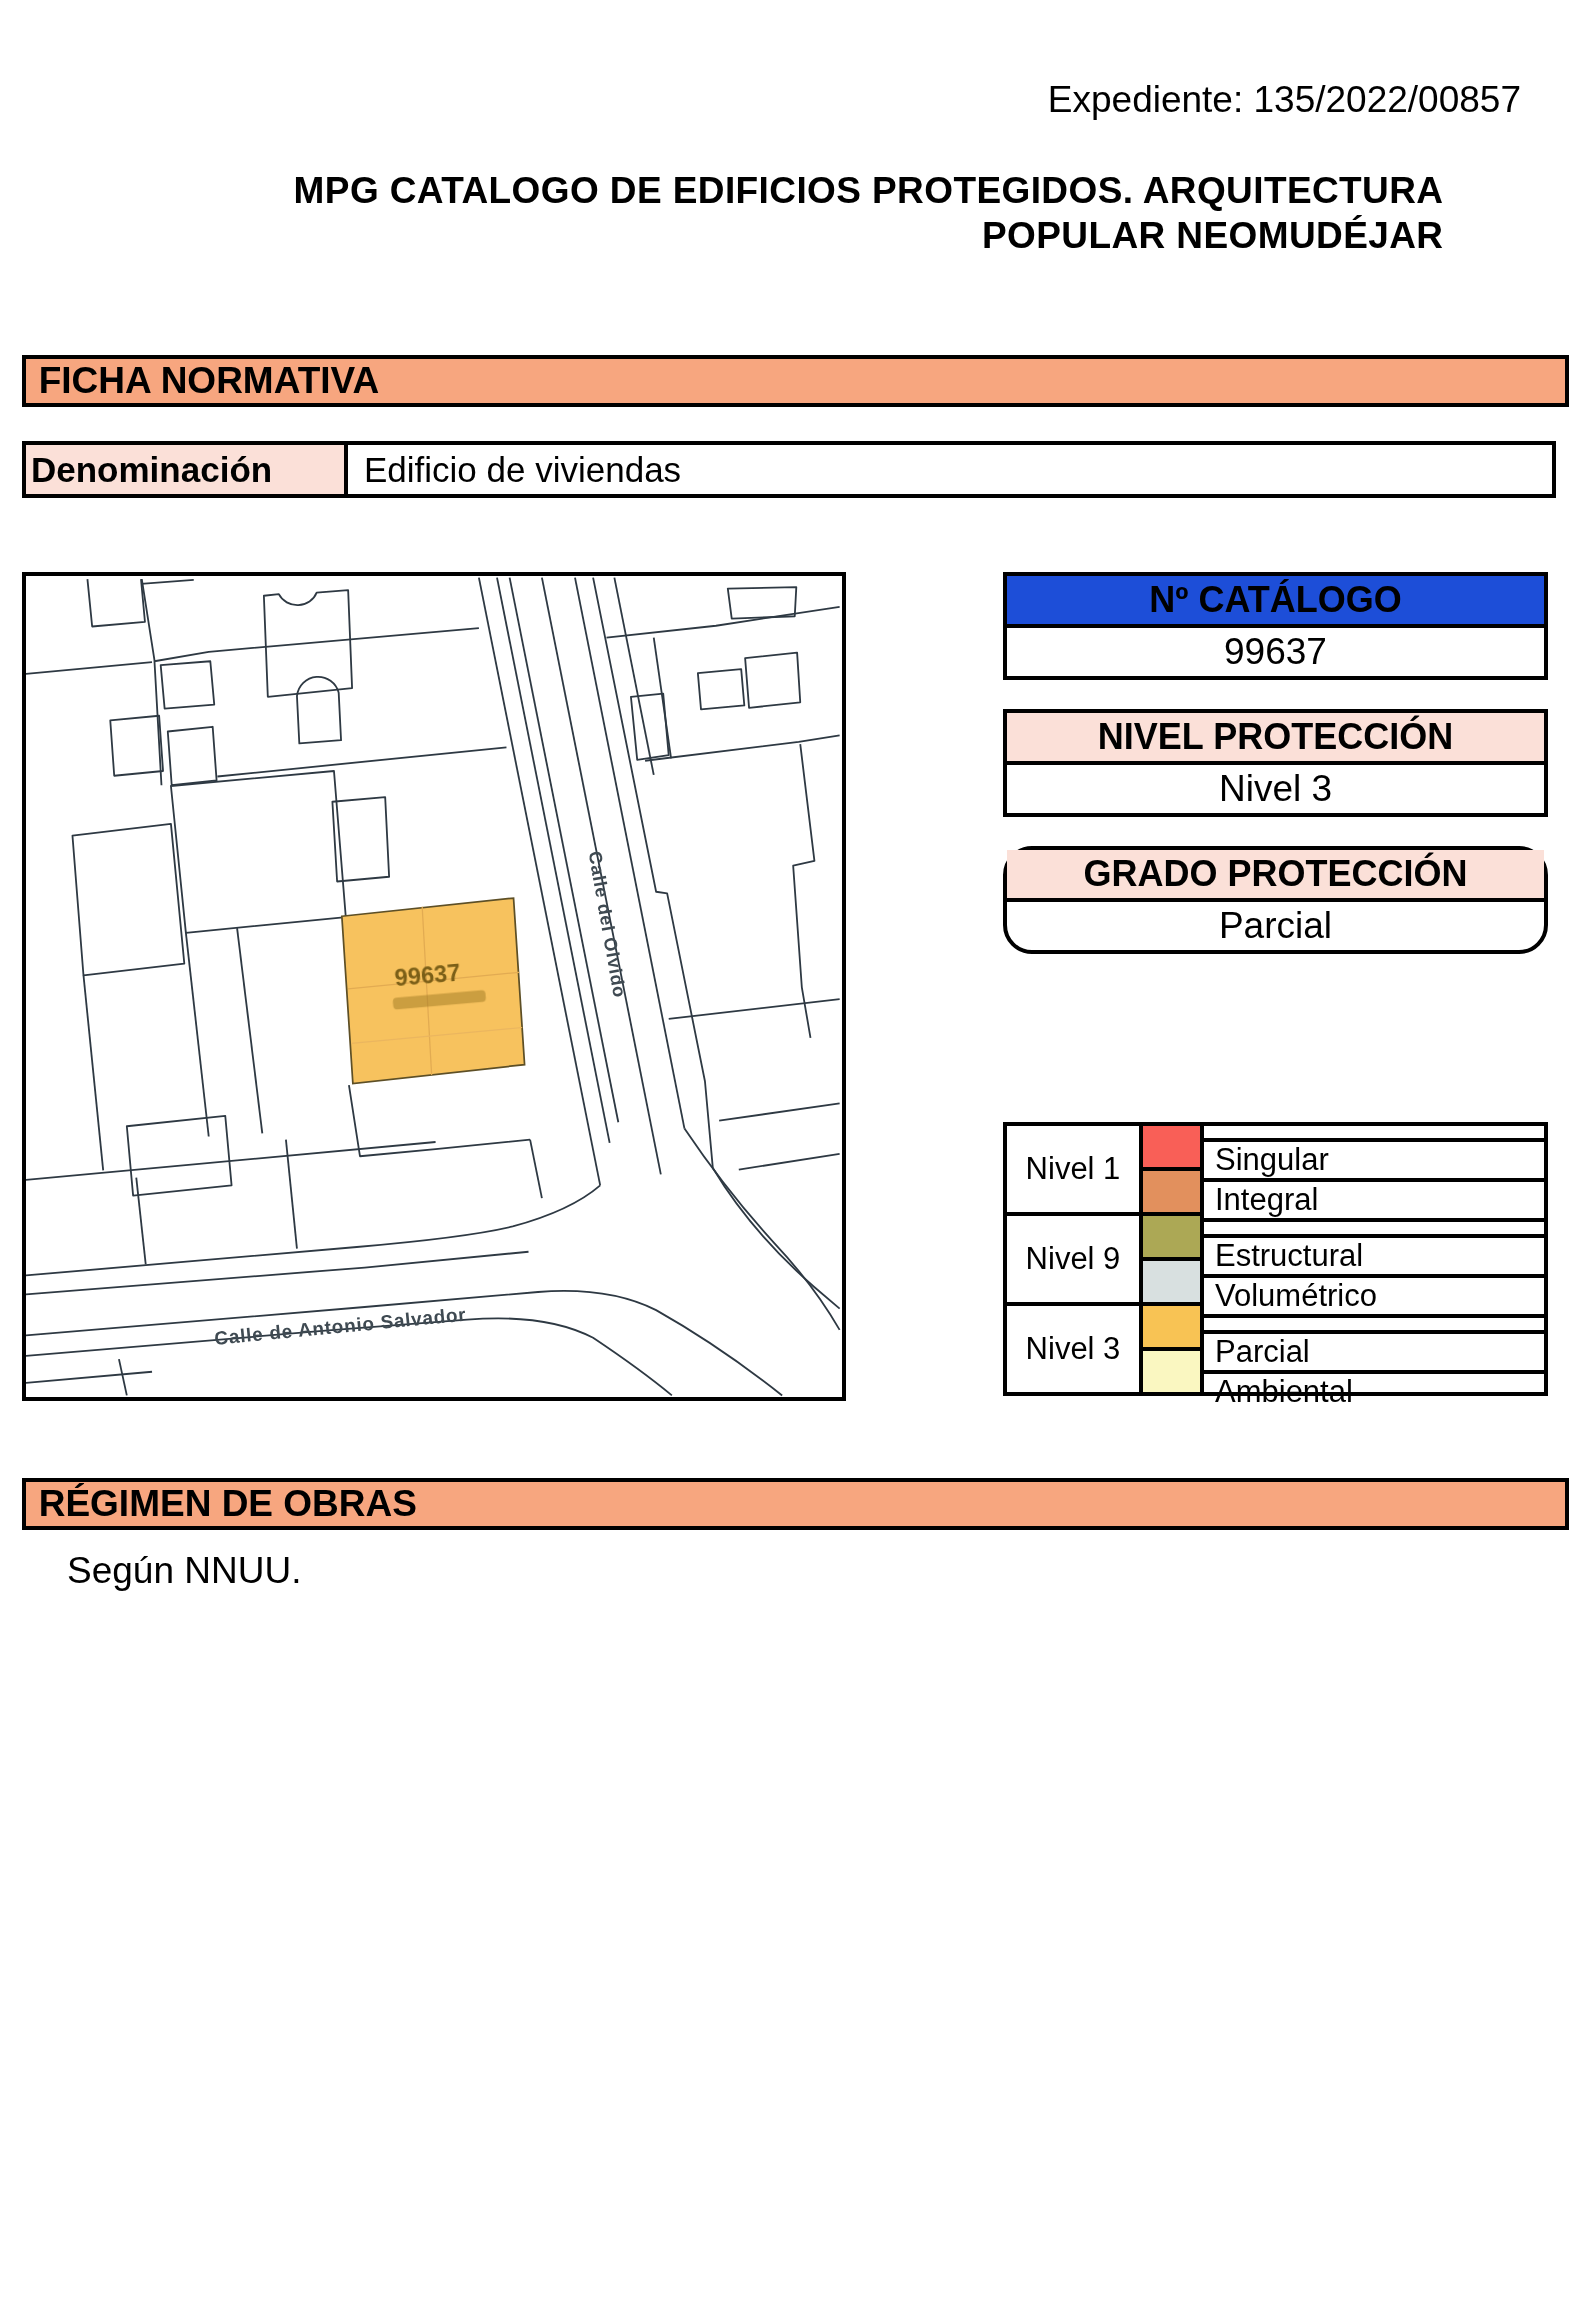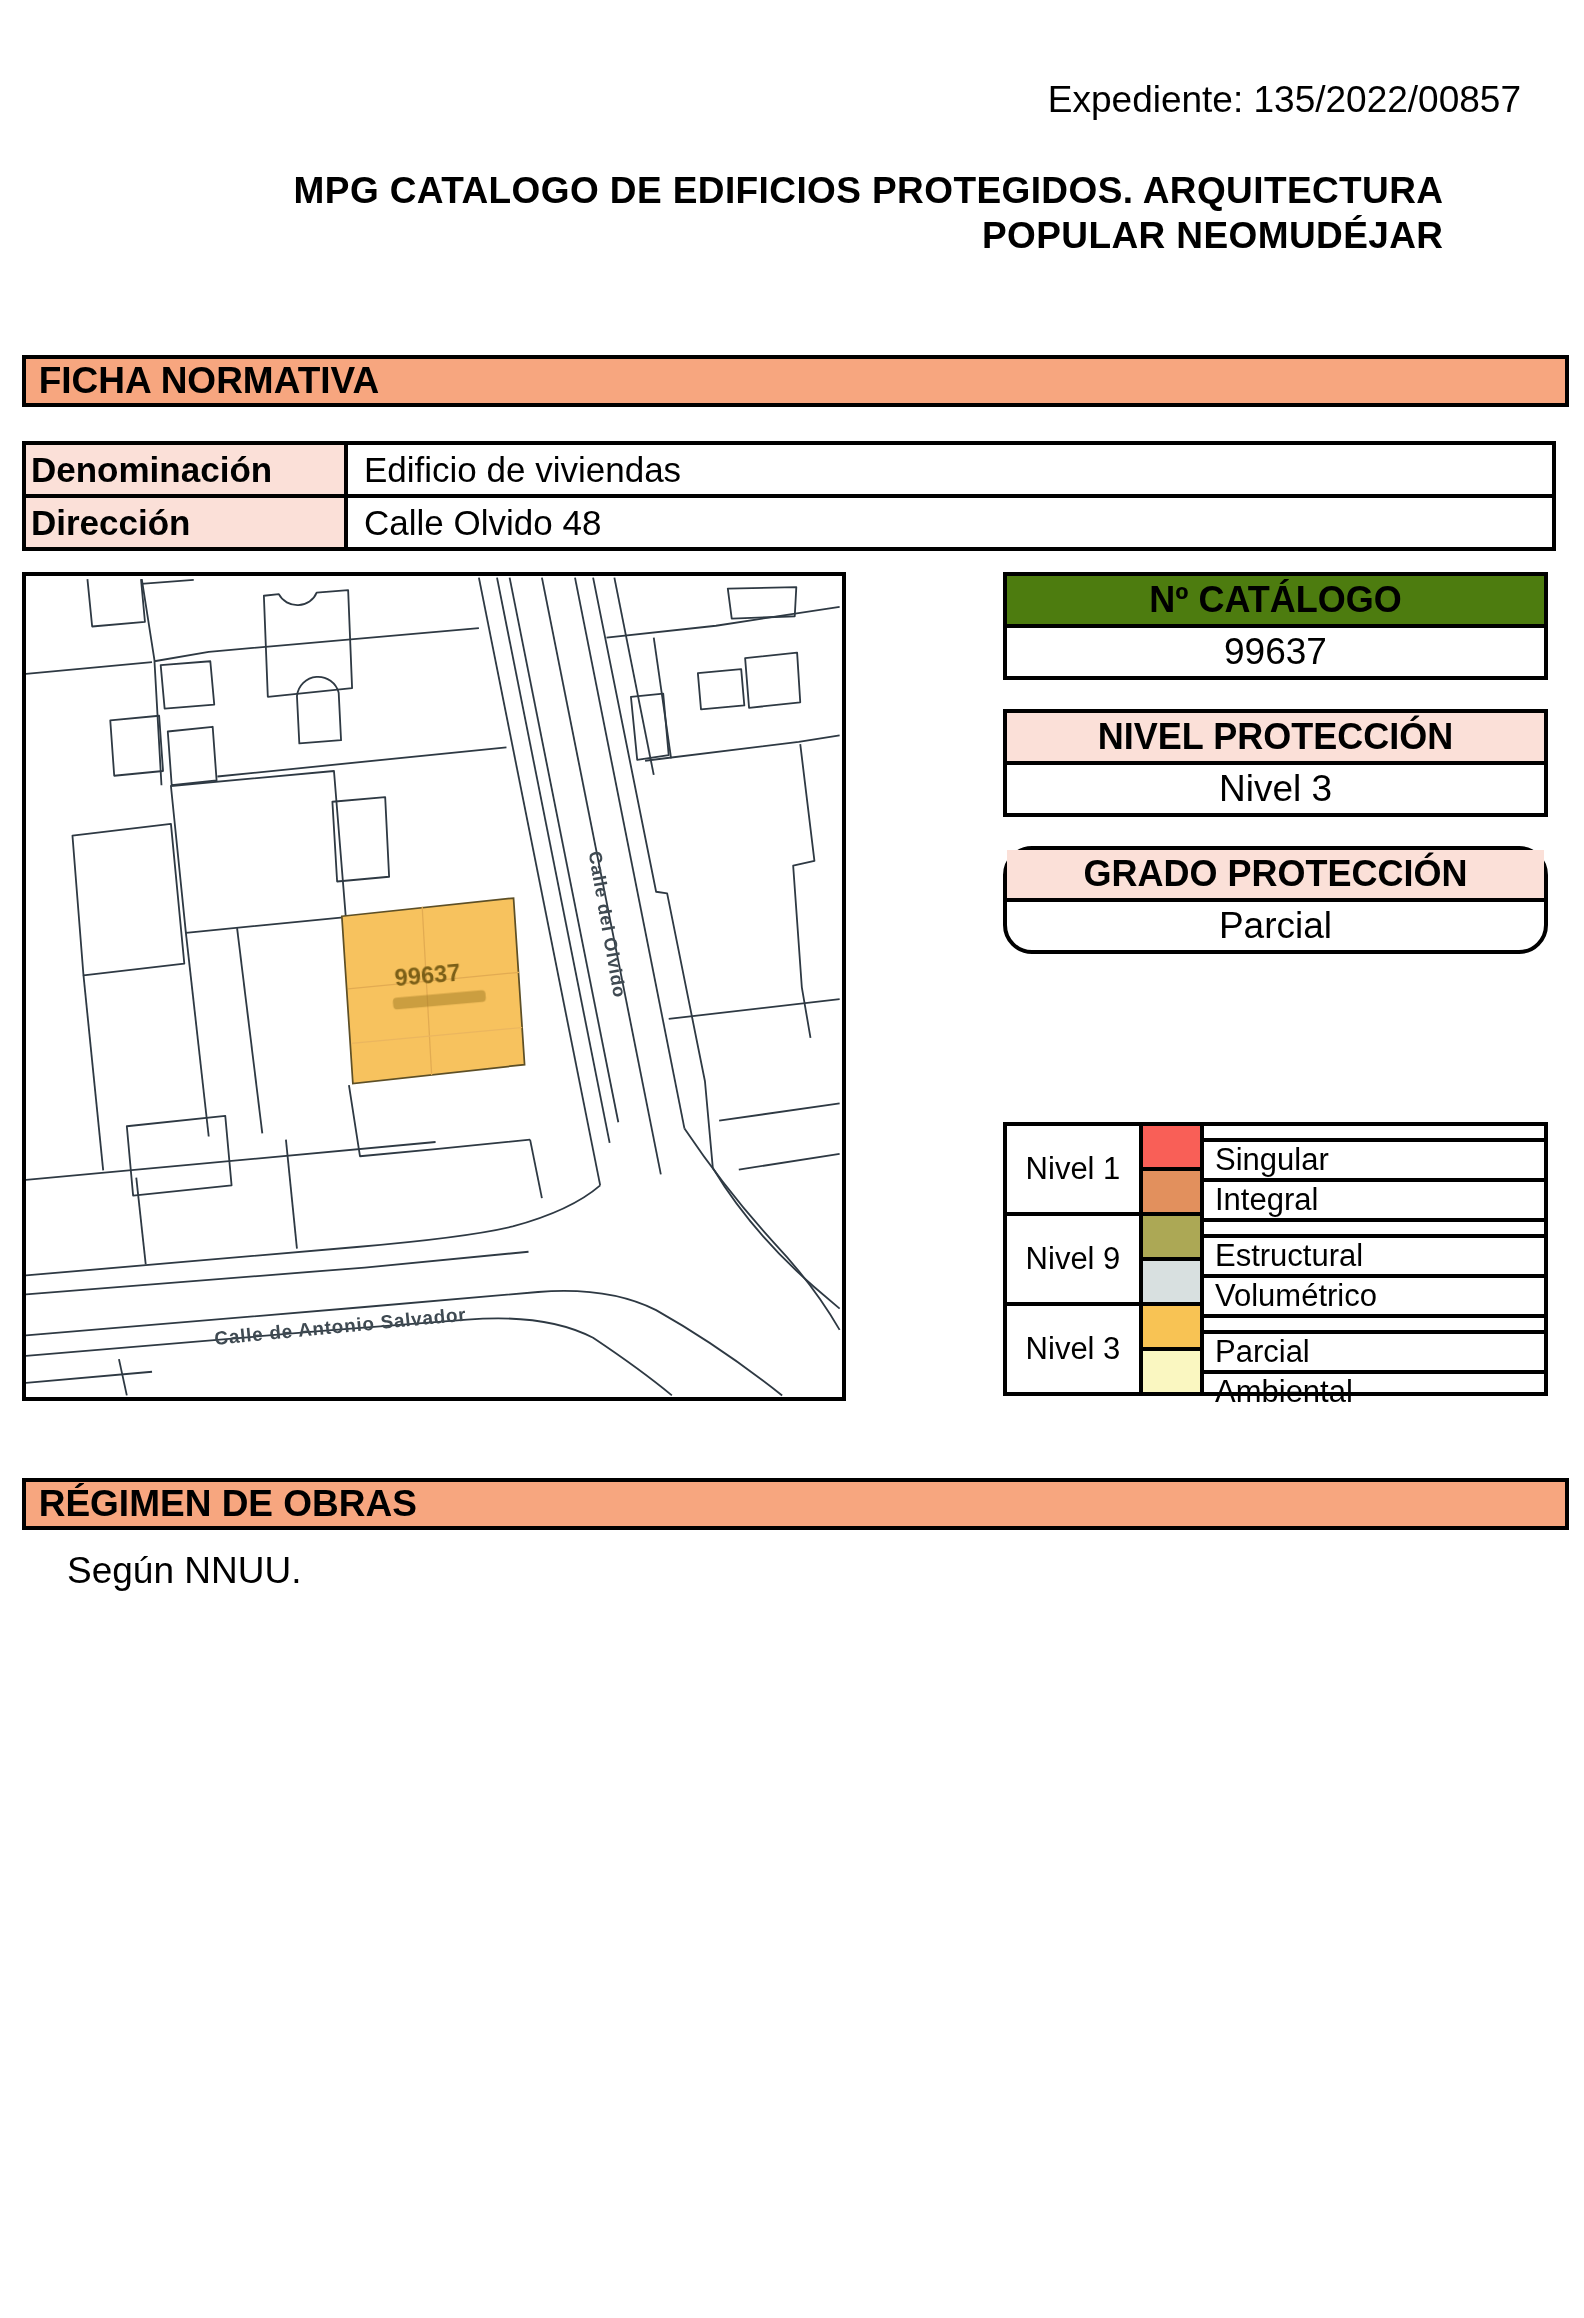--- a/index.html
+++ b/index.html
@@ -59,24 +59,20 @@
 <div class="doc-title">MPG CATALOGO DE EDIFICIOS PROTEGIDOS. ARQUITECTURA POPULAR NEOMUDÉJAR</div>
 
 <div class="section-bar" id="ficha-bar" style="background: rgb(247, 166, 127);">
   <span>FICHA NORMATIVA</span>
 </div>
 
 <div class="info-table">
   <div class="info-row">
     <div class="info-label" style="background: rgb(251, 224, 216);">Denominación</div>
     <div class="info-value">Edificio de viviendas</div>
-  </div>
-  <div class="info-row">
-    <div class="info-label" style="background: rgb(251, 224, 216);">Dirección</div>
-    <div class="info-value">Calle Olvido 48</div>
   </div>
 </div>
 
 <div class="map-box">
   <svg viewBox="0 0 1036 1040" preserveAspectRatio="none">
 
     <g class="mline">
       <path d="M78,4 L84,64 L151,58 L146,4"></path>
       <path d="M146,10 L213,5"></path>
       <path d="M147,4 L163,106 L172,265"></path>
@@ -147,21 +143,21 @@
         <rect x="463" y="530" width="118" height="15" rx="5" fill="#A07A22" opacity="0.5"></rect>
       </g>
     </g>
 
     <text class="street-name" transform="translate(714,350) rotate(80)" font-size="23">Calle del Olvido</text>
     <text class="street-name" transform="translate(240,974) rotate(-5.5)" font-size="24">Calle de Antonio Salvador</text>
   </svg>
 </div>
 
 <div class="vbox" id="box-catalogo">
-  <div class="vbox-header" style="background: #4d7c0f;">Nº CATÁLOGO</div>
+  <div class="vbox-header" style="background: #1d4ed8;">Nº CATÁLOGO</div>
   <div class="vbox-value">99637</div>
 </div>
 
 <div class="vbox" id="box-nivel">
   <div class="vbox-header" style="background: rgb(251, 224, 216);">NIVEL PROTECCIÓN</div>
   <div class="vbox-value">Nivel 3</div>
 </div>
 
 <div class="vbox" id="box-grado">
   <div class="vbox-header" style="background: rgb(251, 224, 216);">GRADO PROTECCIÓN</div>

